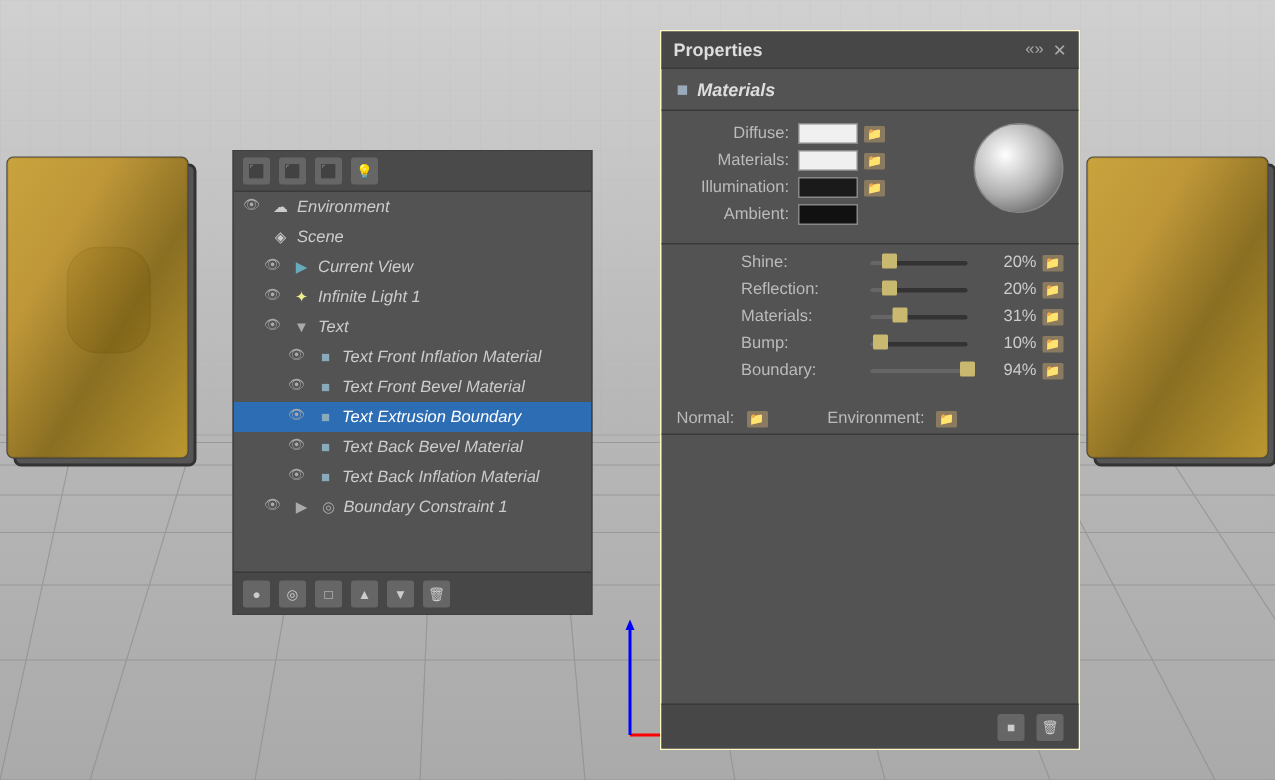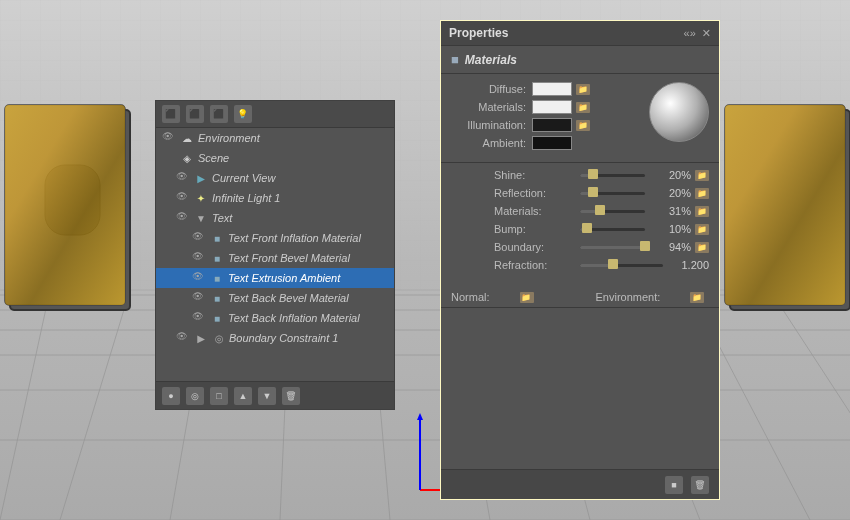--- a/index.html
+++ b/index.html
@@ -442,21 +442,21 @@
 
     <div class="list-item indent2">
       <span class="eye-icon">👁</span>
       <span class="item-icon" style="color:#8ab;">■</span>
       <span class="item-label">Text Front Bevel Material</span>
     </div>
 
     <div class="list-item indent2 selected">
       <span class="eye-icon">👁</span>
       <span class="item-icon" style="color:#8ab;">■</span>
-      <span class="item-label">Text Extrusion Ambient</span>
+      <span class="item-label">Text Extrusion Boundary</span>
     </div>
 
     <div class="list-item indent2">
       <span class="eye-icon">👁</span>
       <span class="item-icon" style="color:#8ab;">■</span>
       <span class="item-label">Text Back Bevel Material</span>
     </div>
 
     <div class="list-item indent2">
       <span class="eye-icon">👁</span>
@@ -569,31 +569,23 @@
     <div class="slider-row">
       <span class="slider-label">Boundary:</span>
       <div class="slider-track">
         <div class="slider-fill" style="width:100%"></div>
         <div class="slider-thumb" style="left:100%"></div>
       </div>
       <span class="slider-value">94%</span>
       <span class="folder-icon" style="margin-left:4px;">📁</span>
     </div>
 
-    <div class="slider-row">
-      <span class="slider-label">Refraction:</span>
-      <div class="slider-track">
-        <div class="slider-fill" style="width:40%"></div>
-        <div class="slider-thumb" style="left:40%"></div>
-      </div>
-      <span class="slider-value">1.200</span>
-    </div>
-  </div>
-
-  <div class="bottom-row" style="margin-top:4px;gap:22px;">
+  </div>
+
+  <div class="bottom-row" style="margin-top:4px;">
     <span class="bottom-label">Normal:</span>
     <span class="folder-icon" style="margin-right:40px;">📁</span>
     <span class="bottom-label">Environment:</span>
     <span class="folder-icon">📁</span>
   </div>
 
   <div class="props-bottom">
     <div class="toolbar-icon">■</div>
     <div class="toolbar-icon">🗑</div>
   </div>

